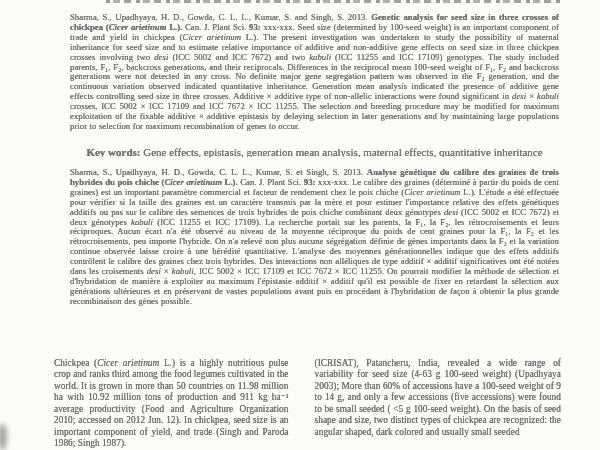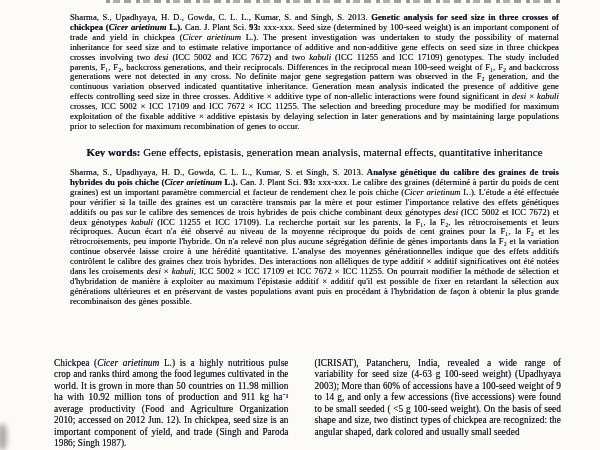--- a/index.html
+++ b/index.html
@@ -1,20 +1,20 @@
 <!DOCTYPE html>
 <html><head>
 <meta charset="utf-8">
 <style>
   html,body { margin:0; padding:0; background:#e8e6e2; }
   .page {
     position:relative; width:600px; height:450px; margin:0 auto;
     background:#fcfbf8; overflow:hidden;
     font-family:"Liberation Serif","DejaVu Serif",serif;
-    color:#0f172a;
+    color:#737373;
     text-shadow:0 0 0.4px rgba(40,38,35,0.75);
   }
   .abstract {
     position:absolute; left:70px; width:489px;
     text-align:justify; font-size:8.7px; line-height:9.9px;
     letter-spacing:0.04px; word-spacing:0.3px;
   }
   #abstract-en { top:13px; }
   #abstract-fr { top:168px; }
   .kw {
@@ -23,21 +23,21 @@
     white-space:nowrap; overflow:hidden;
   }
   #kw-en { top:147px; }
   #kw-fr { top:321px; }
   .kw .lbl { font-weight:bold; }
   .columns { position:absolute; top:358px; left:54px; width:507px; display:flex; }
   .col {
     text-align:justify; font-size:9.3px; line-height:11.45px;
     letter-spacing:0.05px;
   }
-  .col-left  { width:236px; margin-right:26px;font-family:Liberation Serif, serif; }
+  .col-left  { width:236px; margin-right:26px; }
   .col-right { width:248px;font-family:Liberation Serif, serif; }
   .b { font-weight:bold; }
   .i { font-style:italic; }
   .cropped-header {
     position:absolute; top:0; left:106px; width:454px; height:3px;
     background:repeating-linear-gradient(90deg,
       rgba(70,66,60,0.70) 0 4px,  rgba(70,66,60,0.0) 4px 7px,
       rgba(70,66,60,0.55) 7px 14px, rgba(70,66,60,0.0) 14px 18px,
       rgba(70,66,60,0.65) 18px 25px, rgba(70,66,60,0.0) 25px 30px);
     opacity:0.75;

